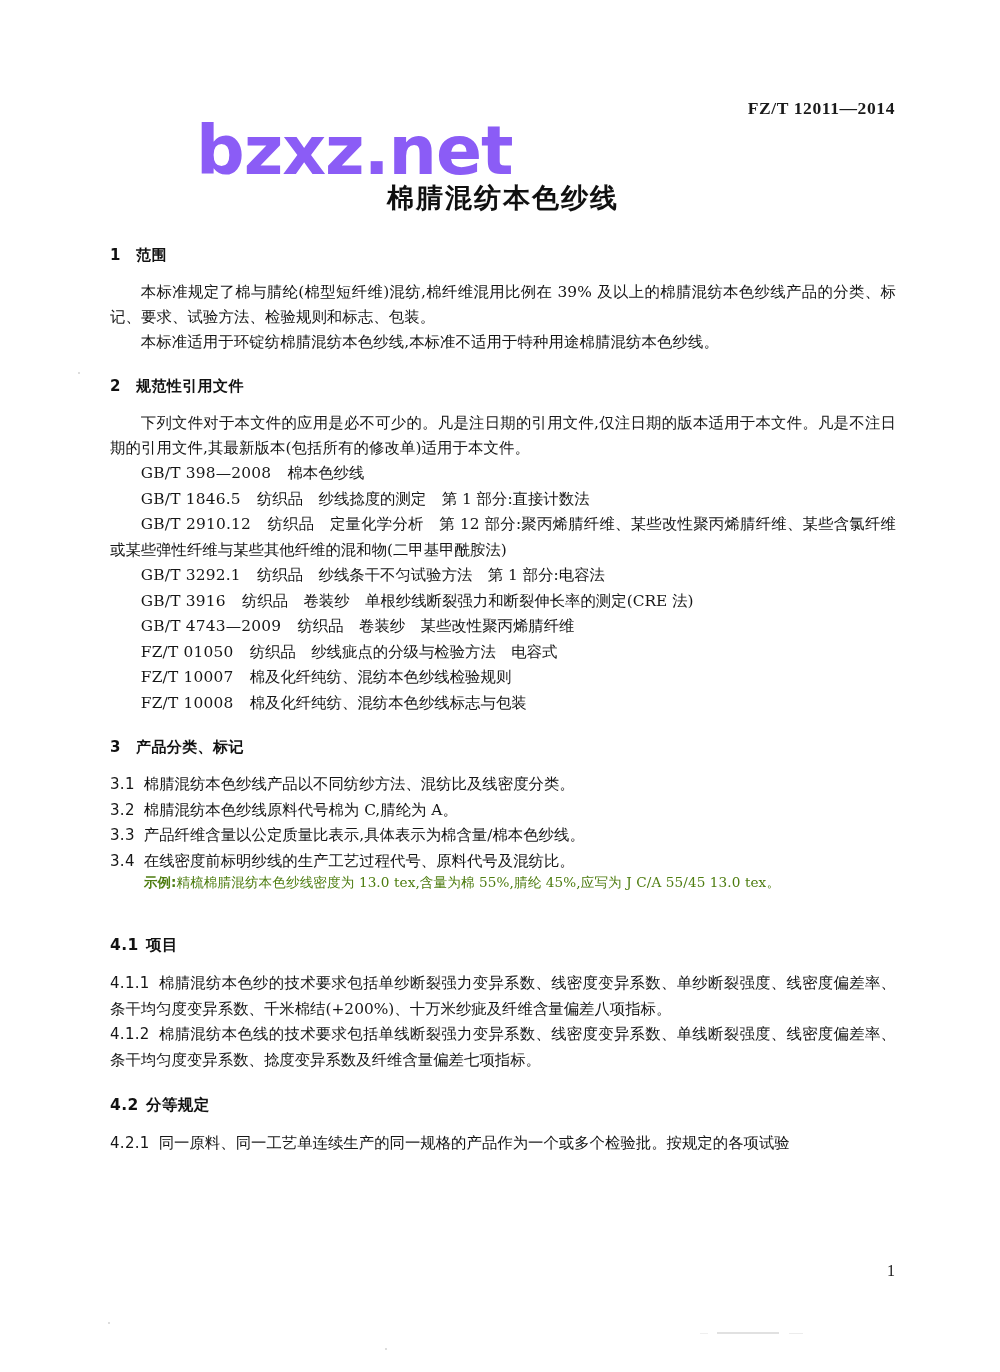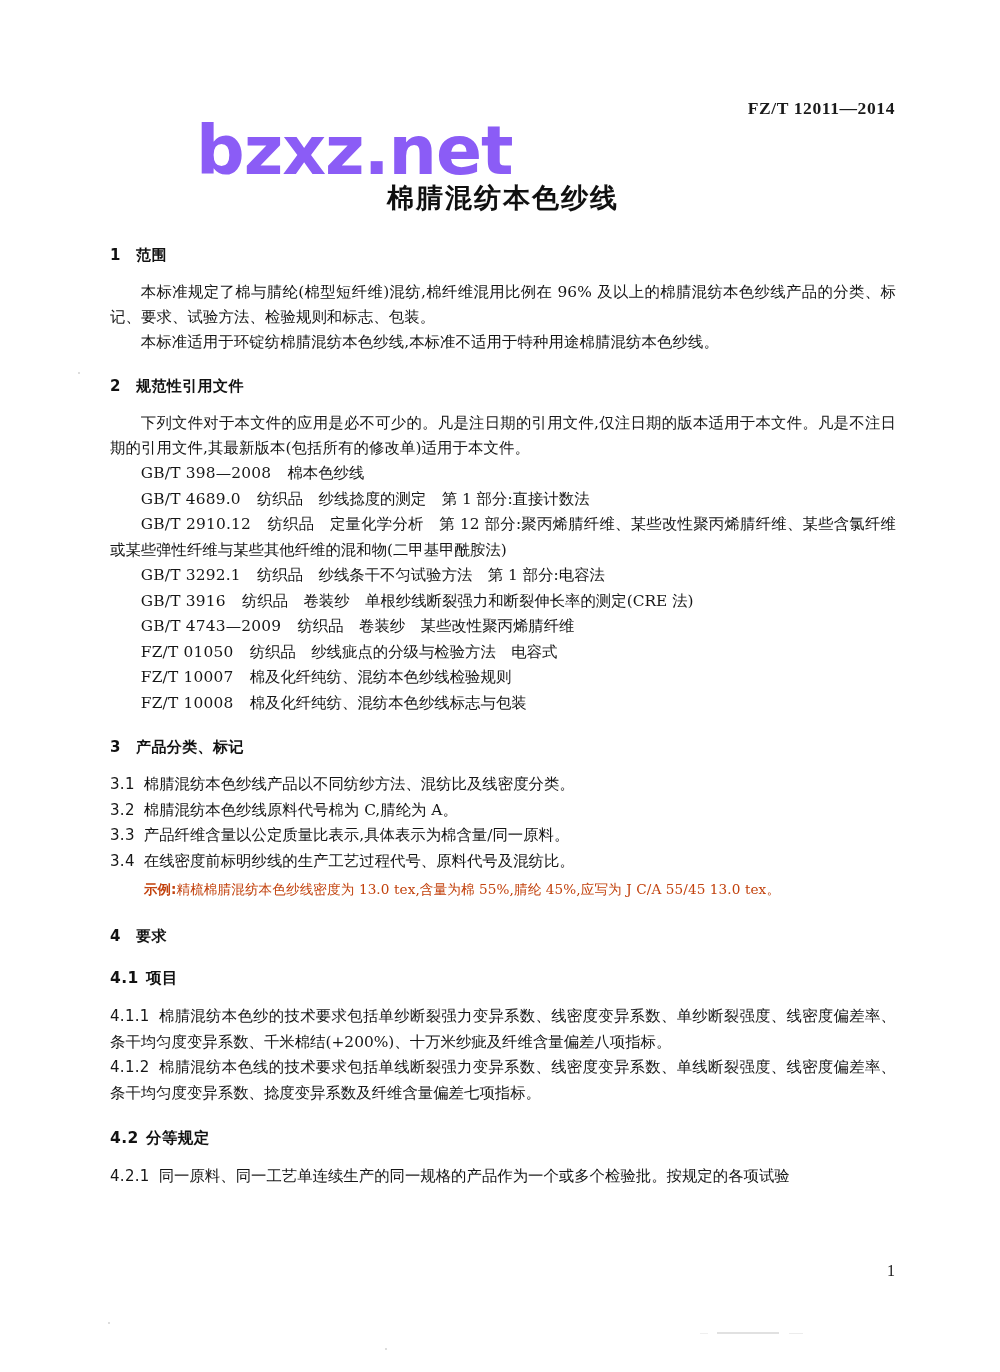--- a/index.html
+++ b/index.html
@@ -139,22 +139,22 @@
     margin: 0;
     text-align: justify;
   }
   .ref-item .rcode { letter-spacing: 0.2px; }
   .sp { display: inline-block; width: 1.05em; }
 
   
   .example {
     font-family: "DejaVu Serif", "Liberation Serif", serif;
     font-size: 13.6px;
-    line-height: 30px;
-    color: #c2410c;
+    line-height: 16px;
+    color: #4d7c0f;
     margin: 0;
     text-indent: 2.5em;
     letter-spacing: 0.1px;
   }
   .example .lbl {
     font-family: "DejaVu Sans", "Liberation Sans", sans-serif;
     font-weight: 700;
     font-size: 13.4px;
   }
   .gap-s  { height: 15px; }
@@ -204,37 +204,37 @@
   <div class="doc">
 
     <h1 class="doc-title">棉腈混纺本色纱线</h1>
 
     <div class="gap-l"></div>
 
     <div class="h1">
       <span class="num">1</span><span>范围</span>
     </div>
     <div class="gap-s"></div>
-    <p class="p indent">本标准规定了棉与腈纶(棉型短纤维)混纺,棉纤维混用比例在 96% 及以上的棉腈混纺本色纱线产品的分类、标记、要求、试验方法、检验规则和标志、包装。</p>
+    <p class="p indent">本标准规定了棉与腈纶(棉型短纤维)混纺,棉纤维混用比例在 39% 及以上的棉腈混纺本色纱线产品的分类、标记、要求、试验方法、检验规则和标志、包装。</p>
     <p class="p indent">本标准适用于环锭纺棉腈混纺本色纱线,本标准不适用于特种用途棉腈混纺本色纱线。</p>
 
     <div class="gap-m"></div>
 
     <div class="h1">
       <span class="num">2</span><span>规范性引用文件</span>
     </div>
     <div class="gap-s"></div>
     <p class="p indent">下列文件对于本文件的应用是必不可少的。凡是注日期的引用文件,仅注日期的版本适用于本文件。凡是不注日期的引用文件,其最新版本(包括所有的修改单)适用于本文件。</p>
 
     <ul class="ref-list">
       <li class="ref-item">
         <span class="rcode">GB/T 398—2008</span><span class="sp"></span><span>棉本色纱线</span>
       </li>
       <li class="ref-item">
-        <span class="rcode">GB/T 4689.0</span><span class="sp"></span><span>纺织品　纱线捻度的测定　第 1 部分:直接计数法</span>
+        <span class="rcode">GB/T 1846.5</span><span class="sp"></span><span>纺织品　纱线捻度的测定　第 1 部分:直接计数法</span>
       </li>
       <li class="ref-item">
         <span class="rcode">GB/T 2910.12</span><span class="sp"></span><span>纺织品　定量化学分析　第 12 部分:聚丙烯腈纤维、某些改性聚丙烯腈纤维、某些含氯纤维或某些弹性纤维与某些其他纤维的混和物(二甲基甲酰胺法)</span>
       </li>
       <li class="ref-item">
         <span class="rcode">GB/T 3292.1</span><span class="sp"></span><span>纺织品　纱线条干不匀试验方法　第 1 部分:电容法</span>
       </li>
       <li class="ref-item">
         <span class="rcode">GB/T 3916</span><span class="sp"></span><span>纺织品　卷装纱　单根纱线断裂强力和断裂伸长率的测定(CRE 法)</span>
       </li>
@@ -259,34 +259,31 @@
     </div>
     <div class="gap-s"></div>
 
     <p class="clause">
       <span class="cnum">3.1</span><span>棉腈混纺本色纱线产品以不同纺纱方法、混纺比及线密度分类。</span>
     </p>
     <p class="clause">
       <span class="cnum">3.2</span><span>棉腈混纺本色纱线原料代号棉为 C,腈纶为 A。</span>
     </p>
     <p class="clause">
-      <span class="cnum">3.3</span><span>产品纤维含量以公定质量比表示,具体表示为棉含量/同一原料。</span>
+      <span class="cnum">3.3</span><span>产品纤维含量以公定质量比表示,具体表示为棉含量/棉本色纱线。</span>
     </p>
     <p class="clause">
       <span class="cnum">3.4</span><span>在线密度前标明纱线的生产工艺过程代号、原料代号及混纺比。</span>
     </p>
     <p class="example">
       <span class="lbl">示例:</span><span>精梳棉腈混纺本色纱线密度为 13.0 tex,含量为棉 55%,腈纶 45%,应写为 J C/A 55/45 13.0 tex。</span>
     </p>
 
     <div class="gap-m"></div>
 
-    <div class="h1">
-      <span class="num">4</span><span>要求</span>
-    </div>
 
     <div class="gap-m"></div>
 
     <div class="h2">
       <span class="num">4.1</span><span>项目</span>
     </div>
 
     <div class="gap-s"></div>
 
     <p class="clause">

